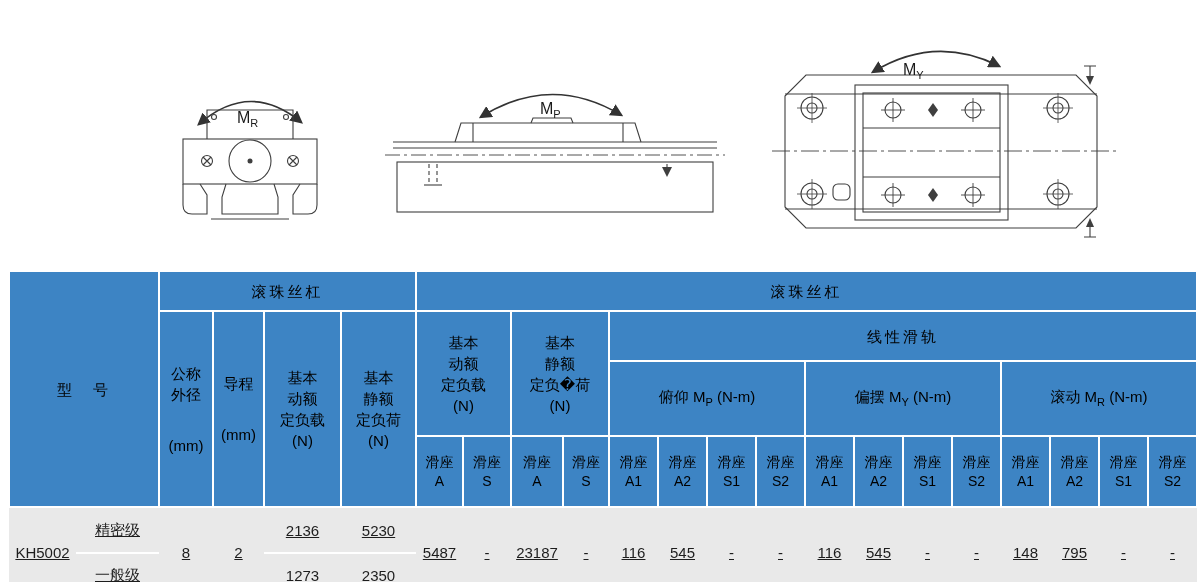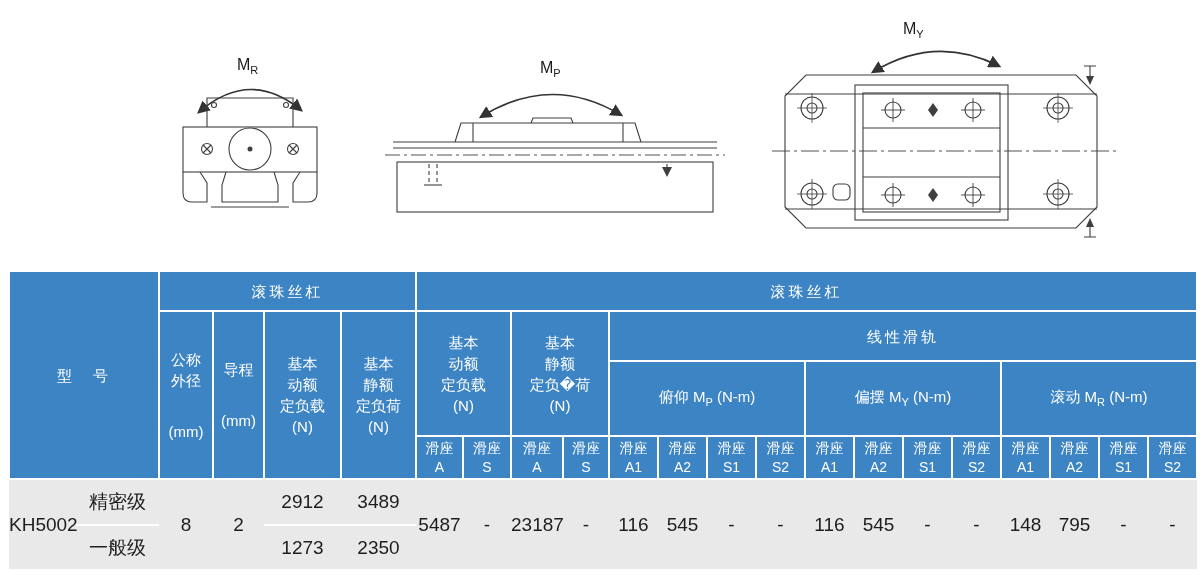--- a/index.html
+++ b/index.html
@@ -1,40 +1,40 @@
 <!DOCTYPE html>
 <html><head>
 <meta charset="utf-8">
 <style>
   html,body{margin:0;padding:0;}
   body{width:1200px;height:582px;position:relative;background:#ffffff;
        font-family:"Liberation Sans","DejaVu Sans",sans-serif;overflow:hidden;}
   .page{position:absolute;inset:0;}
   .fig{position:absolute;}
   .fig svg{display:block;}
-  .mlabel{position:absolute;font-size:16px;color:#1a1a1a;}
+  .mlabel{position:absolute;font-size:16px;color:#1a1a1a;margin-top:41px;}
   .mlabel sub{font-size:11px;}
   table.spec{position:absolute;left:8px;top:270px;width:1188px;border-collapse:collapse;table-layout:fixed;}
-  table.spec th{background:#3D84C4;color:#ffffff;font-weight:normal;border:2px solid #fff;
+  table.spec th{background:#3D84C4;color:#000000;font-weight:normal;border:2px solid #fff;
        text-align:center;vertical-align:middle;white-space:pre-line;font-size:15px;line-height:1.4;padding:0;}
   table.spec tr.h4 th{font-size:14px;line-height:1.3;}
   table.spec td{background:#E9E9E9;color:#1d1d1d;text-align:center;vertical-align:middle;
-       font-size:19px;border:0;border-top:2px solid #fff;padding:0;white-space:pre-line;}
+       font-size:15px;border:0;border-top:2px solid #fff;padding:0;white-space:pre-line;text-decoration:underline;}
   .ls3{letter-spacing:3px;}
   .vstack{display:flex;flex-direction:column;align-items:center;justify-content:center;gap:30px;height:100%;}
-  tr.h1{height:40px;} tr.h2{height:50px;} tr.h3{height:75px;} tr.h4{height:43px;}
+  tr.h1{height:40px;} tr.h2{height:50px;} tr.h3{height:75px;} tr.h4{height:71px;}
   tr.d1{height:46px;} tr.d2{height:44px;}
   th sub{font-size:11px;}
 </style>
 </head>
 <body>
 
 <div class="page">
 
-  <div class="fig" style="left:165px;top:52px;width:170px;height:165px">
+  <div class="fig" style="left:165px;top:64px;width:170px;height:165px">
     <div class="mlabel" style="left:72px;top:4px"><span>M</span><sub>R</sub></div>
     <svg viewBox="0 0 170 165" width="170" height="165">
       <defs>
         <marker id="ar1" viewBox="0 0 10 10" refX="8" refY="5" markerWidth="8" markerHeight="8" orient="auto-start-reverse">
             <path d="M0,0 L10,5 L0,10 z" fill="#333"></path>
           </marker>
       </defs>
       <g fill="none" stroke="#3f3f3f" stroke-width="1.1">
         <path d="M34,60 Q85,16 136,58" stroke="#333" stroke-width="1.6" marker-start="url(#ar1)" marker-end="url(#ar1)"></path>
         <path d="M42,75 L42,46 L128,46 L128,75"></path>
@@ -221,22 +221,22 @@
         <th>滑座
 S2</th>
       </tr>
     </thead>
     <tbody>
       <tr class="d1">
         <td rowspan="2">KH5002</td>
         <td>精密级</td>
         <td rowspan="2">8</td>
         <td rowspan="2">2</td>
-        <td>2912</td>
-        <td>3489</td>
+        <td>2136</td>
+        <td>5230</td>
         <td rowspan="2">5487</td>
         <td rowspan="2">-</td>
         <td rowspan="2">23187</td>
         <td rowspan="2">-</td>
         <td rowspan="2">116</td>
         <td rowspan="2">545</td>
         <td rowspan="2">-</td>
         <td rowspan="2">-</td>
         <td rowspan="2">116</td>
         <td rowspan="2">545</td>

